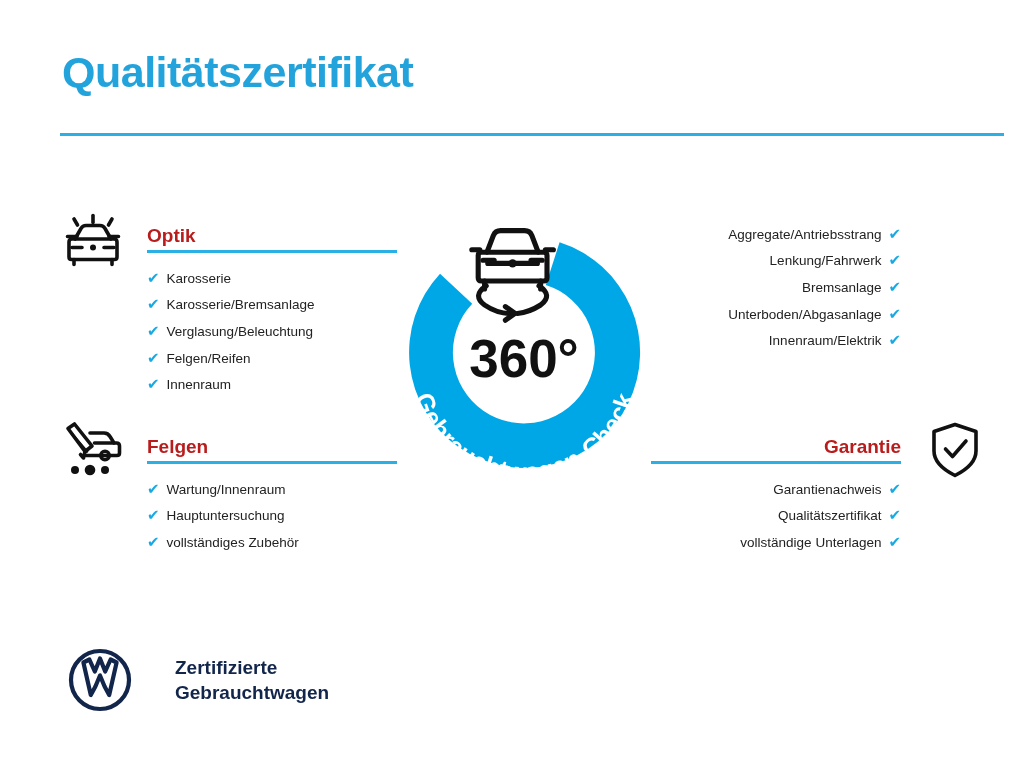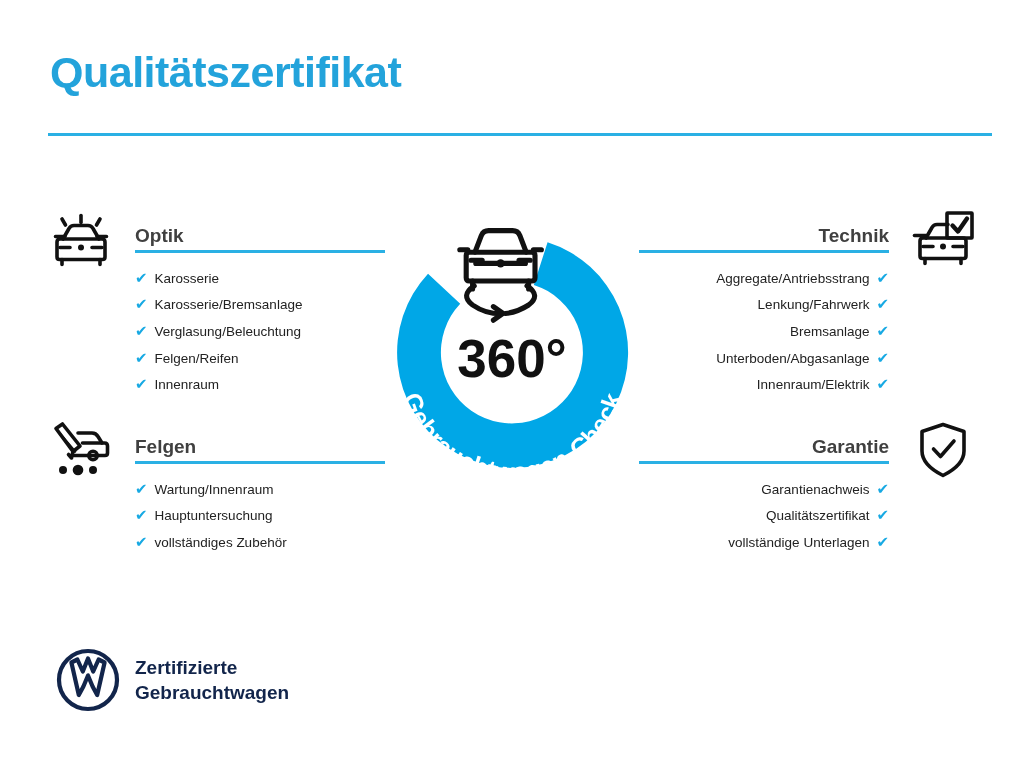--- a/index.html
+++ b/index.html
@@ -11,20 +11,21 @@
   body {
     font-family: "Liberation Sans", "DejaVu Sans", sans-serif;
     -webkit-font-smoothing: antialiased;
   }
   #page {
     position: relative;
     width: 1004px;
     height: 768px;
     background: #ffffff;
     overflow: hidden;
+    margin-left: 12px;
   }
 
   
   .page-title {
     position: absolute;
     left: 50px;
     top: 50px;
     font-size: 43px;
     font-weight: 700;
     letter-spacing: -0.5px;
@@ -51,21 +52,21 @@
 
   .block-head {
     position: relative;
     height: 44px;
   }
   .block-title {
     position: absolute;
     bottom: 6px;
     font-size: 19px;
     font-weight: 700;
-    color: #404040;
+    color: #b91c1c;
     white-space: nowrap;
   }
   .left .block-title  { left: 87px; }
   .right .block-title { right: 87px; }
 
   .block-rule {
     position: absolute;
     bottom: 0;
     height: 3px;
     background: #2ab0e4;
@@ -123,20 +124,21 @@
   }
   #badge svg { display: block; width: 100%; height: 100%; }
 
   
   #vw-lockup {
     position: absolute;
     left: 56px;
     top: 648px;
     display: flex;
     align-items: center;
+    gap: 28px;
   }
   #vw-mark { width: 64px; height: 64px; }
   #vw-mark svg { display: block; width: 100%; height: 100%; }
   #vw-wordmark {
     margin-left: 15px;
     color: #12254b;
     font-size: 19px;
     font-weight: 700;
     line-height: 1.32;
   }
@@ -186,36 +188,20 @@
             <span class="tick">✔</span>
             <span class="item-label">Felgen/Reifen</span>
           </li>
           <li>
             <span class="tick">✔</span>
             <span class="item-label">Innenraum</span>
           </li>
         </ul>
       </div>
       <div class="block right" style="top: 209px;">
-        <div class="block-head">
-          <div class="block-icon">
-    <svg viewBox="0 0 66 60" fill="none" stroke="#111111" stroke-width="3.6" stroke-linecap="round" stroke-linejoin="round">
-      <path d="M16 29 L22 18.5 Q23.6 15.5 27 15.5 L38 15.5"></path>
-      <path d="M10 32 Q10 29 13 29 L53 29 Q56 29 56 32 L56 47 Q56 49.5 53.5 49.5 L12.5 49.5 Q10 49.5 10 47 Z"></path>
-      <path d="M15 49.5 L15 54.5 M51 49.5 L51 54.5"></path>
-      <path d="M4.5 26.5 L16 26.5"></path>
-      <path d="M13 37.5 L23 37.5 M43 37.5 L53 37.5"></path>
-      <circle cx="33" cy="37.5" r="3" fill="#111111" stroke="none"></circle>
-      <rect x="37" y="4" width="25" height="25" rx="0.5" stroke-width="3.6"></rect>
-      <path d="M42.5 16.5 L48 22.5 L57 9.5" stroke-width="4.4"></path>
-    </svg>
-          </div>
-          <div class="block-title">Technik</div>
-          <div class="block-rule"></div>
-        </div>
         <ul class="checklist">
           <li>
             <span class="tick">✔</span>
             <span class="item-label">Aggregate/Antriebsstrang</span>
           </li>
           <li>
             <span class="tick">✔</span>
             <span class="item-label">Lenkung/Fahrwerk</span>
           </li>
           <li>

